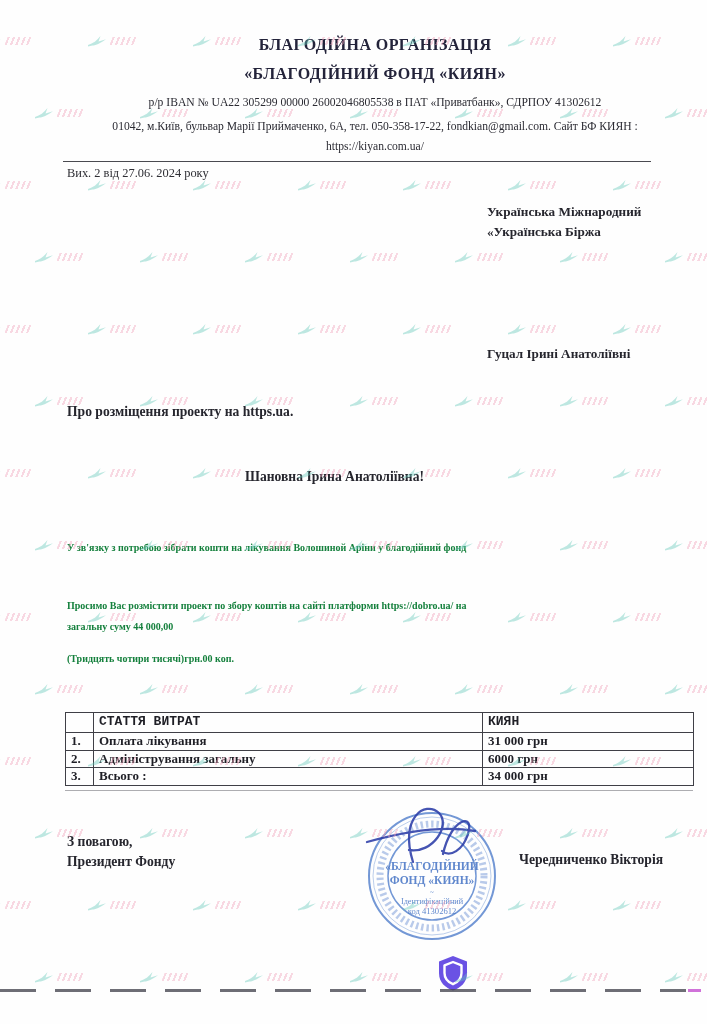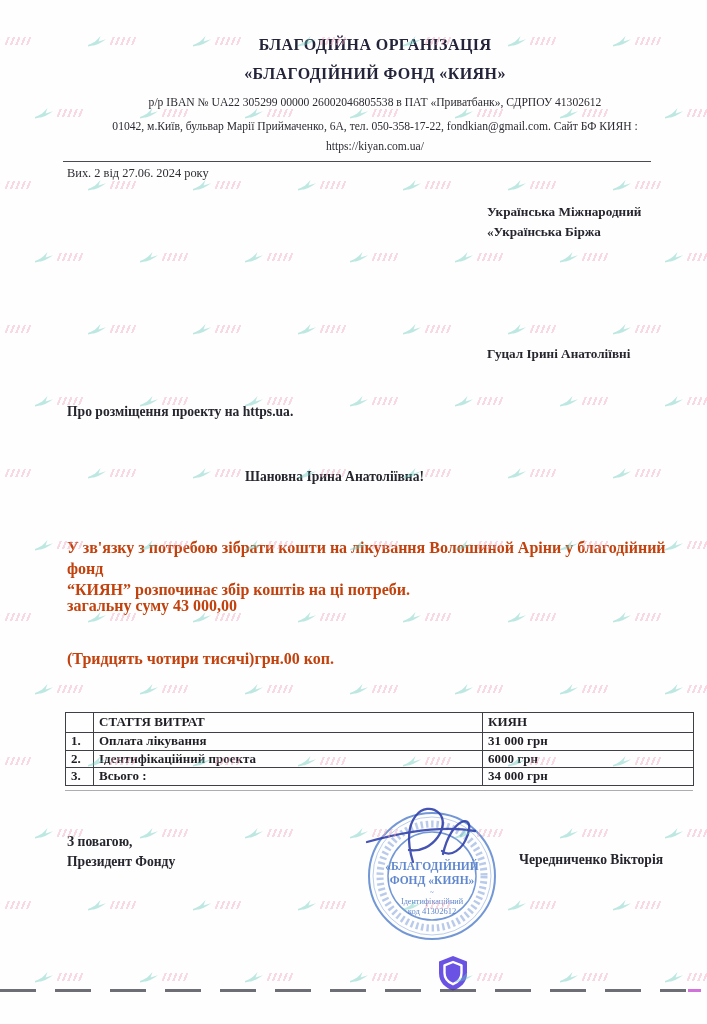--- a/index.html
+++ b/index.html
@@ -18,30 +18,30 @@
   .addr{position:absolute;left:0;top:120px;width:100%;font-size:11.6px;color:#2b2b33;}
   .site{position:absolute;left:0;top:140px;width:100%;font-size:11.6px;color:#2b2b33;}
   .rule{left:63px;top:161px;width:588px;border-top:1.6px solid #4a4a50;height:0;}
   .ref{left:67px;top:166px;font-size:12.4px;color:#2e2e34;}
   
   .recipient{left:487px;top:202px;width:185px;font-size:13.2px;font-weight:bold;line-height:20px;color:#26262e;}
   .recipient-name{left:487px;top:302px;font-size:13.2px;font-weight:bold;color:#26262e;margin-top:44px;}
   
   .subject{left:67px;top:404px;font-size:13.6px;font-weight:bold;}
   .salutation{left:245px;top:469px;font-size:13.6px;font-weight:bold;}
-  .para{font-size:16px;font-weight:bold;line-height:21px;color:#c2410c;}
+  .para{font-size:10px;font-weight:bold;line-height:21px;color:#15803d;}
   .p1{left:67px;top:537px;width:600px;}
   .p2{left:67px;top:595px;width:610px;}
   .p3{left:67px;top:648px;width:600px;}
   
   .costs{left:65px;top:712px;border-collapse:collapse;table-layout:fixed;width:628px;
          font-size:13px;font-weight:bold;color:#1f1f26;}
   .costs td,.costs th{border:1.5px solid #3f3f46;padding:0 5px;line-height:16.5px;text-align:left;
          overflow:hidden;white-space:nowrap;}
-  .costs th{height:19px;}
+  .costs th{height:19px;font-family:Liberation Mono, monospace;}
   .costs td{height:16.5px;}
   .col-num{width:28px;}
   .col-item{width:389px;}
   .col-sum{width:211px;}
   .table-underline{left:65px;top:790px;width:628px;border-top:1px solid #8a8a90;height:0;opacity:.7;}
   
   .closing{left:67px;top:832px;font-size:13.6px;font-weight:bold;line-height:20px;}
   .signer{left:519px;top:852px;font-size:13.6px;font-weight:bold;}
   
   .stampwrap{left:357px;top:796px;width:150px;height:150px;}
@@ -85,24 +85,24 @@
   <div>Українська Міжнародний</div>
   <div>«Українська Біржа</div>
 </div>
 <div class="abs recipient-name">Гуцал Ірині Анатоліївні</div>
 
 <div class="abs subject">Про розміщення проекту на https.ua.</div>
 <div class="abs salutation">Шановна Ірина Анатоліївна!</div>
 
 <div class="abs para p1">
   <div>У зв'язку з потребою зібрати кошти на лікування Волошиной Аріни у благодійний фонд</div>
-  <div>“КИЯН” розпочинає збір коштів на ці потреби.</div>
 </div>
 <div class="abs para p2">
-  <div>загальну суму 43 000,00</div>
+  <div>Просимо Вас розмістити проект по збору коштів на сайті платформи  https://dobro.ua/  на</div>
+  <div>загальну суму 44 000,00</div>
 </div>
 <div class="abs para p3">(Тридцять чотири тисячі)грн.00 коп.</div>
 
 <table class="abs costs">
   <colgroup>
       <col class="col-num">
       <col class="col-item">
       <col class="col-sum">
     </colgroup>
   <tbody>
@@ -111,21 +111,21 @@
     <th>СТАТТЯ ВИТРАТ</th>
     <th>КИЯН</th>
   </tr>
   <tr>
     <td>1.</td>
     <td>Оплата лікування</td>
     <td>31 000 грн</td>
   </tr>
   <tr>
     <td>2.</td>
-    <td>Ідентифікаційний проекта</td>
+    <td>Адміністрування загальну</td>
     <td>6000 грн</td>
   </tr>
   <tr>
     <td>3.</td>
     <td>Всього :</td>
     <td>34 000 грн</td>
   </tr>
 </tbody>
   </table>
 <div class="abs table-underline"></div>

